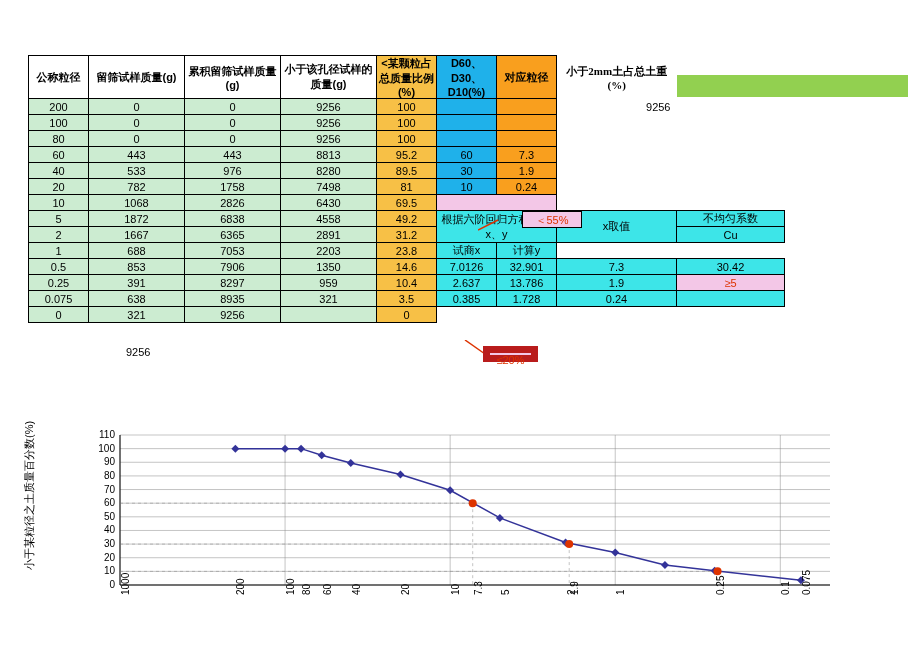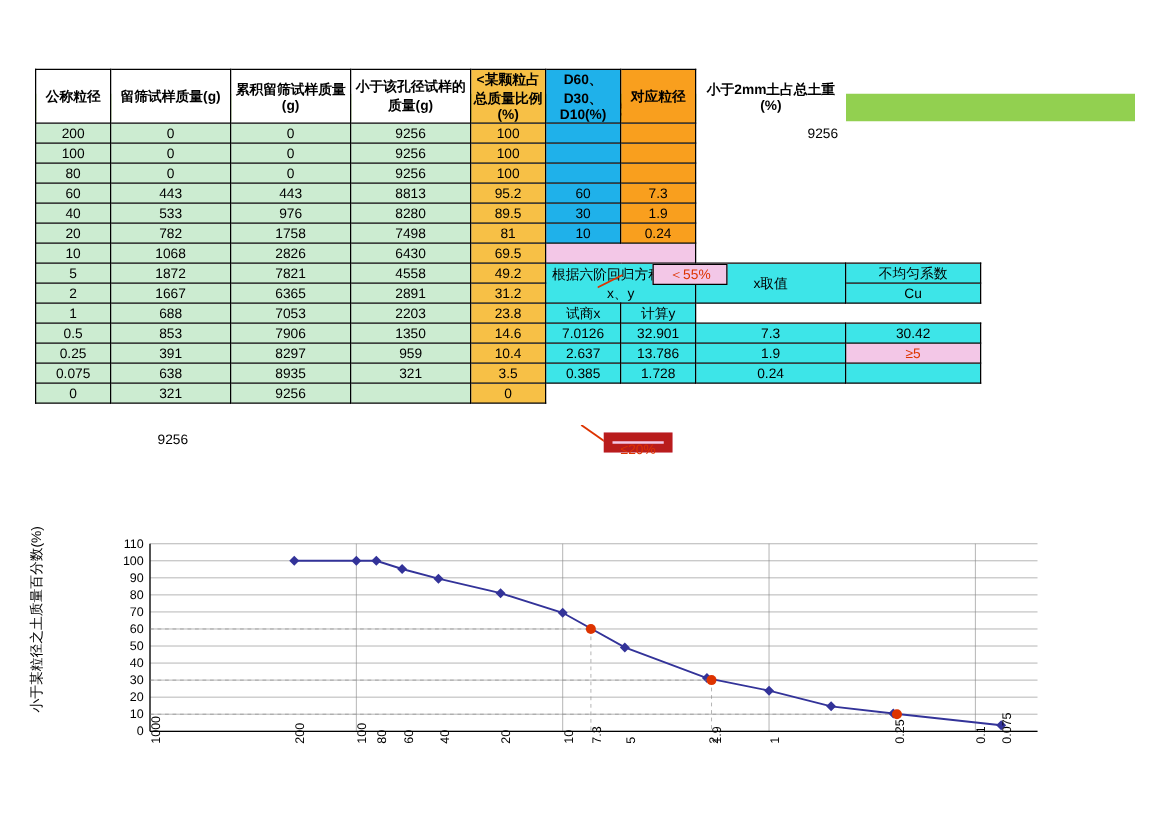--- a/index.html
+++ b/index.html
@@ -28,21 +28,21 @@
     padding: 0 2px; overflow: hidden;
   }
   th.tall { height: 42px; }
   .c-nom   { width: 60px; }
   .c-ret   { width: 96px; }
   .c-cum   { width: 96px; }
   .c-pass  { width: 96px; }
   .c-pct   { width: 60px; }
   .c-d     { width: 60px; margin-left: 42px; }
   .c-dia   { width: 60px; }
-  .c-soil  { width: 120px; }
+  .c-soil  { width: 120px; font-family: Liberation Serif, serif; }
 
   .bg-green  { background: #ccecd1; }
   .bg-orange { background: #f7c046; }
   .bg-blue   { background: #1fb1ea; color:#000; }
   .bg-orange2{ background: #f99f1e; }
   .bg-cyan   { background: #3de5e8; }
   .bg-pink   { background: #f3c7e7; }
   .bg-white  { background: #fff; }
 
   .noborder { border: none !important; }
@@ -152,21 +152,21 @@
         <td class="bg-green">10</td>
         <td class="bg-green">1068</td>
         <td class="bg-green">2826</td>
         <td class="bg-green">6430</td>
         <td class="bg-orange">69.5</td>
         <td class="bg-pink" colspan="2"></td>
       </tr>
       <tr>
         <td class="bg-green">5</td>
         <td class="bg-green">1872</td>
-        <td class="bg-green">7821</td>
+        <td class="bg-green">6838</td>
         <td class="bg-green">4558</td>
         <td class="bg-orange">49.2</td>
         <td class="bg-cyan" colspan="2" rowspan="2">根据六阶回归方程计算x、y</td>
         <td class="bg-cyan" rowspan="2" style="width: 108px; margin-top: 22px;">x取值</td>
         <td class="bg-cyan" style="width: 108px;">不均匀系数</td>
       </tr>
       <tr>
         <td class="bg-green">2</td>
         <td class="bg-green">1667</td>
         <td class="bg-green">6365</td>

